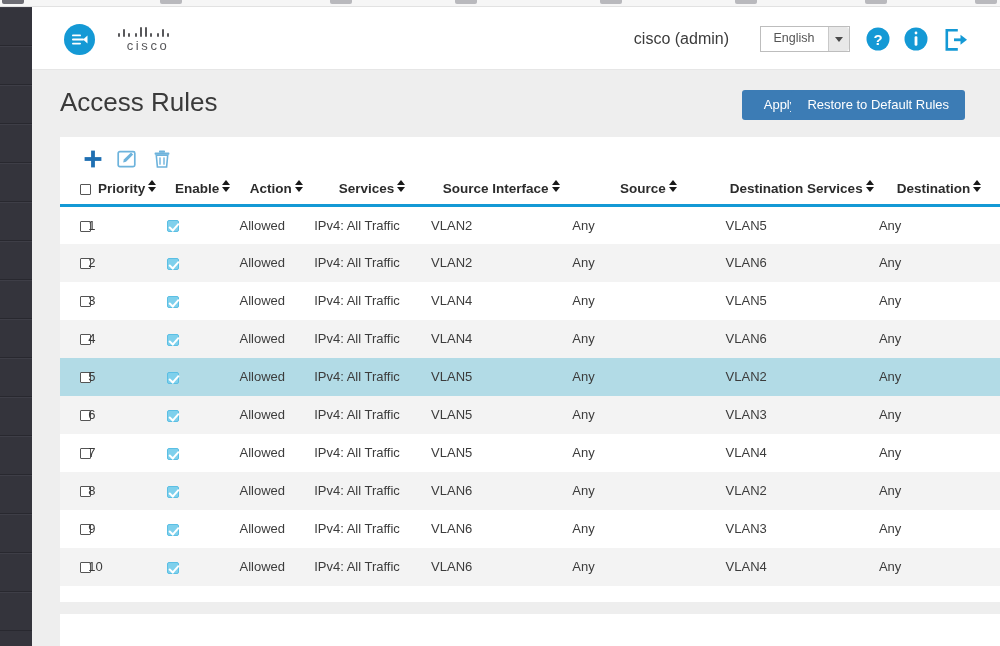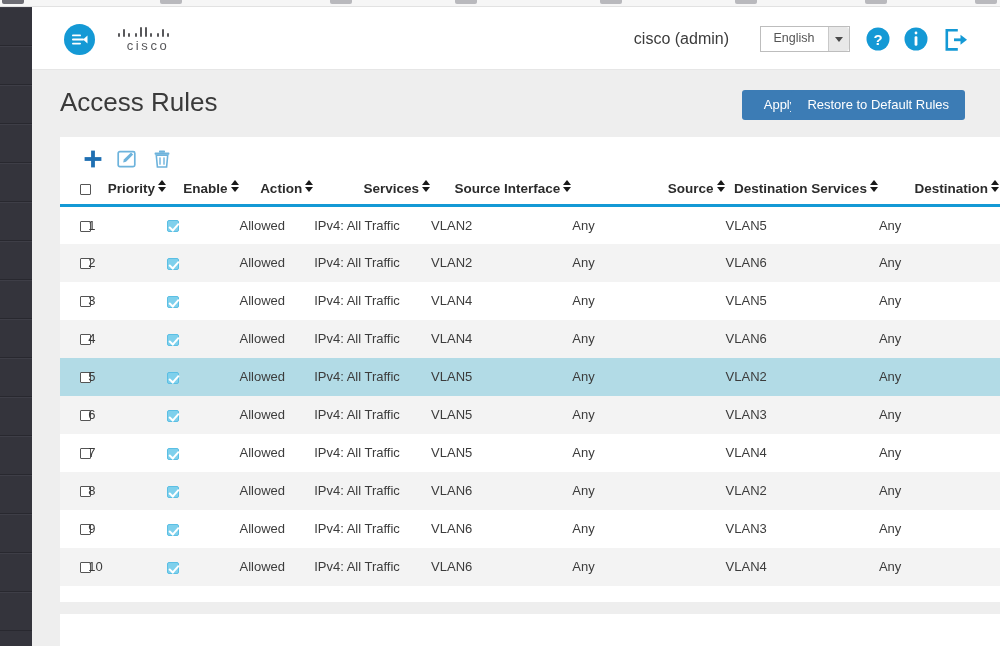--- a/index.html
+++ b/index.html
@@ -216,21 +216,21 @@
 
   
   #rules-table {
     position: absolute;
     top: 44px; left: 0;
     width: 940px;
     border-collapse: collapse;
     table-layout: fixed;
   }
   #rules-table th {
-    text-align: right;
+    text-align: center;
     font-size: 13.5px;
     font-weight: bold;
     color: #2c2c2c;
     padding: 0 0 8px 0;
     border-bottom: 3px solid #1499d5;
     white-space: nowrap;
     vertical-align: bottom;
   }
   #rules-table td {
     font-size: 13px;

